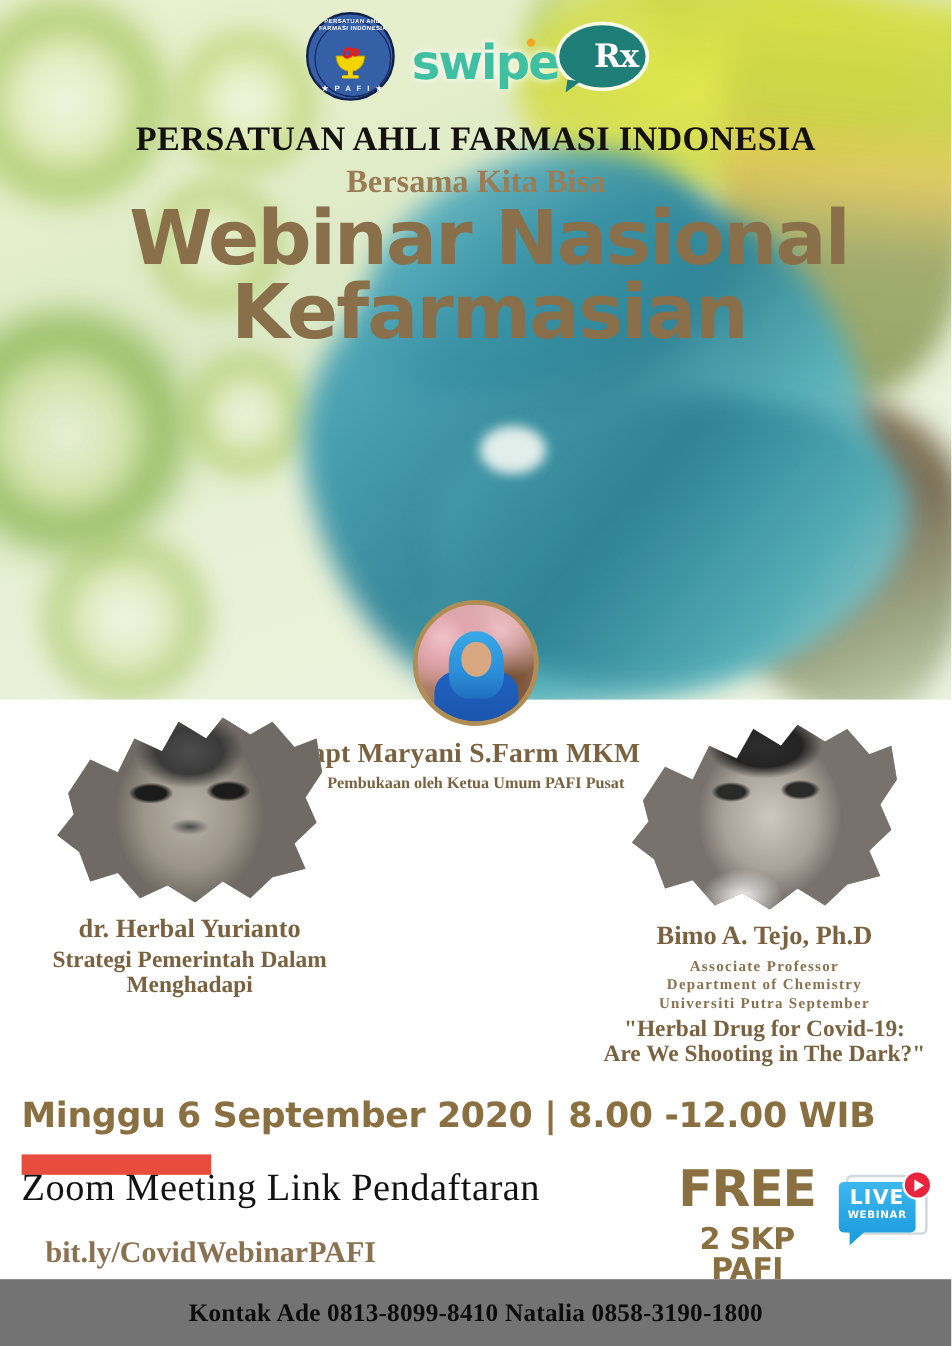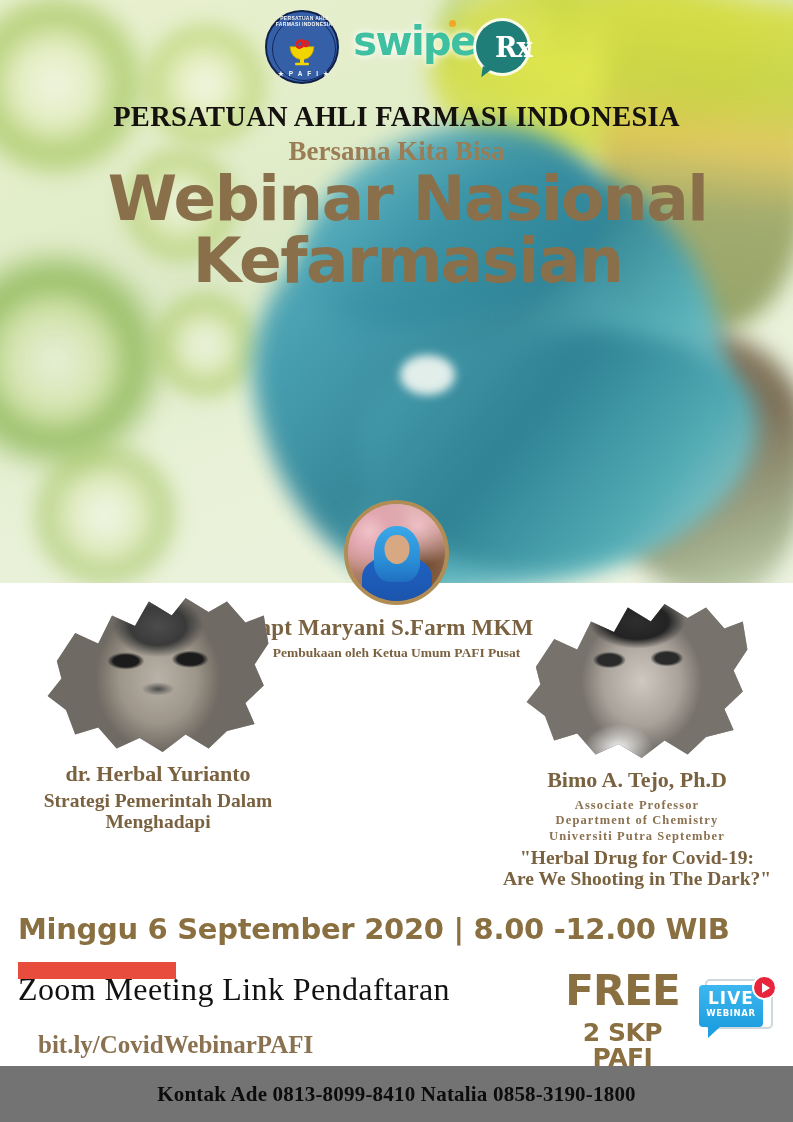--- a/index.html
+++ b/index.html
@@ -143,41 +143,41 @@
   }
   .pafi .arc-top { top:3px; }
   .pafi .arc-bot { bottom:4px; font-size:6.5px; letter-spacing:1.6px; }
   .pafi .bowl {
     position:absolute; left:50%; top:50%;
     transform:translate(-50%,-42%);
     width:36px; height:34px;
   }
 
   
-  .swiperx { display:flex; align-items:flex-start; gap:0; }
+  .swiperx { display:flex; align-items:flex-end; gap:0; }
   .swipe-word {
     position:relative;
     font-family:"DejaVu Sans", sans-serif;
     font-size:40px;
     font-weight:bold;
     color:#3fc0a0;
     letter-spacing:-1.5px;
     line-height:1;
     text-shadow:0 0 6px rgba(255,255,255,.85), 0 0 12px rgba(255,255,255,.6);
   }
   .swipe-dot {
     position:absolute;
     right:20px; top:-1px;
     width:7px; height:7px;
     border-radius:50%;
     background:#f5a623;
   }
   .rx-bubble {
     position:relative;
-    width:52px; height:52px;
+    width:72px; height:52px;
     border-radius:50%;
     background:#1f7f78;
     display:flex; align-items:center; justify-content:center;
     box-shadow:0 0 0 3px rgba(255,255,255,.85);
     padding-left:23px;
   }
   .rx-bubble:after {
     content:"";
     position:absolute; left:6px; bottom:-5px;
     width:0; height:0;

